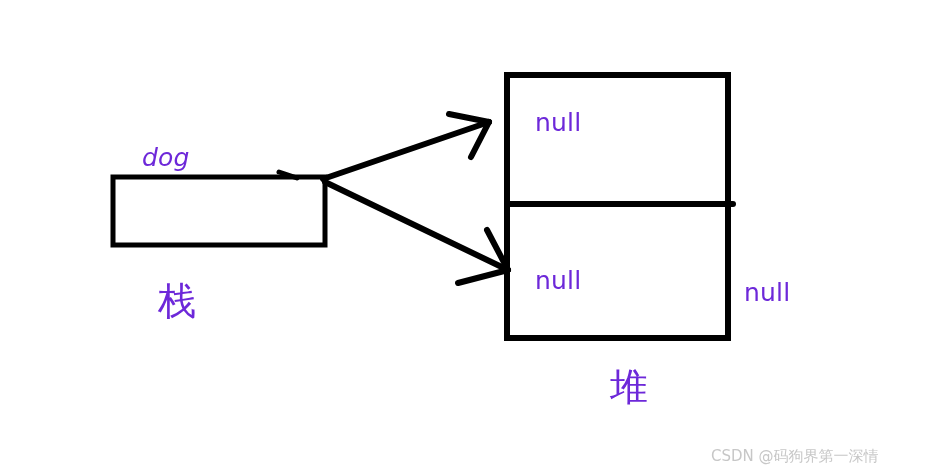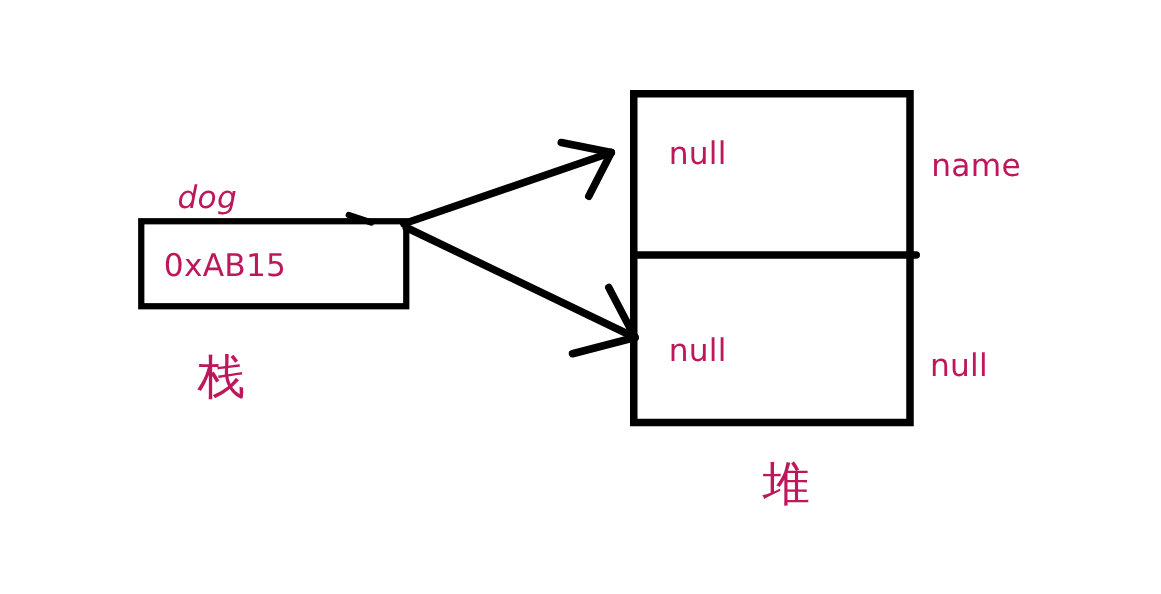--- a/index.html
+++ b/index.html
@@ -20,21 +20,21 @@
   }
   #vector-layer {
     position: absolute;
     left: 0;
     top: 0;
     width: 929px;
     height: 475px;
   }
   .lbl {
     position: absolute;
-    color: #be185d;
+    color: #6d28d9;
     white-space: nowrap;
     line-height: 1;
     font-family: "DejaVu Sans", "Liberation Sans", sans-serif;
   }
   .lbl-latin {
     font-size: 25px;
     letter-spacing: 0.2px;
   }
   .lbl-cjk {
     font-size: 38px;
@@ -83,28 +83,27 @@
     <g>
       <line x1="325" y1="182" x2="508" y2="270" stroke="#000000" stroke-width="6" stroke-linecap="round"></line>
       <line x1="508" y1="270" x2="487" y2="230" stroke="#000000" stroke-width="6" stroke-linecap="round"></line>
       <line x1="508" y1="270" x2="458" y2="283" stroke="#000000" stroke-width="6" stroke-linecap="round"></line>
     </g>
 
   </svg>
 
   <div class="lbl lbl-latin" id="stack-var-name">dog</div>
 
-  <div class="lbl lbl-latin" id="stack-cell-text">0xAB15</div>
 
   <div class="lbl lbl-cjk" id="stack-region-label">栈</div>
 
   <div class="lbl lbl-latin" id="heap-name-value">null</div>
 
   <div class="lbl lbl-latin" id="heap-color-value">null</div>
 
-  <div class="lbl lbl-latin" id="heap-name-field">name</div>
 
   <div class="lbl lbl-latin" id="heap-color-field">null</div>
 
   <div class="lbl lbl-cjk" id="heap-region-label">堆</div>
 
+  <div id="watermark">CSDN @码狗界第一深情</div>
 
 </div>
 
 </body></html>

